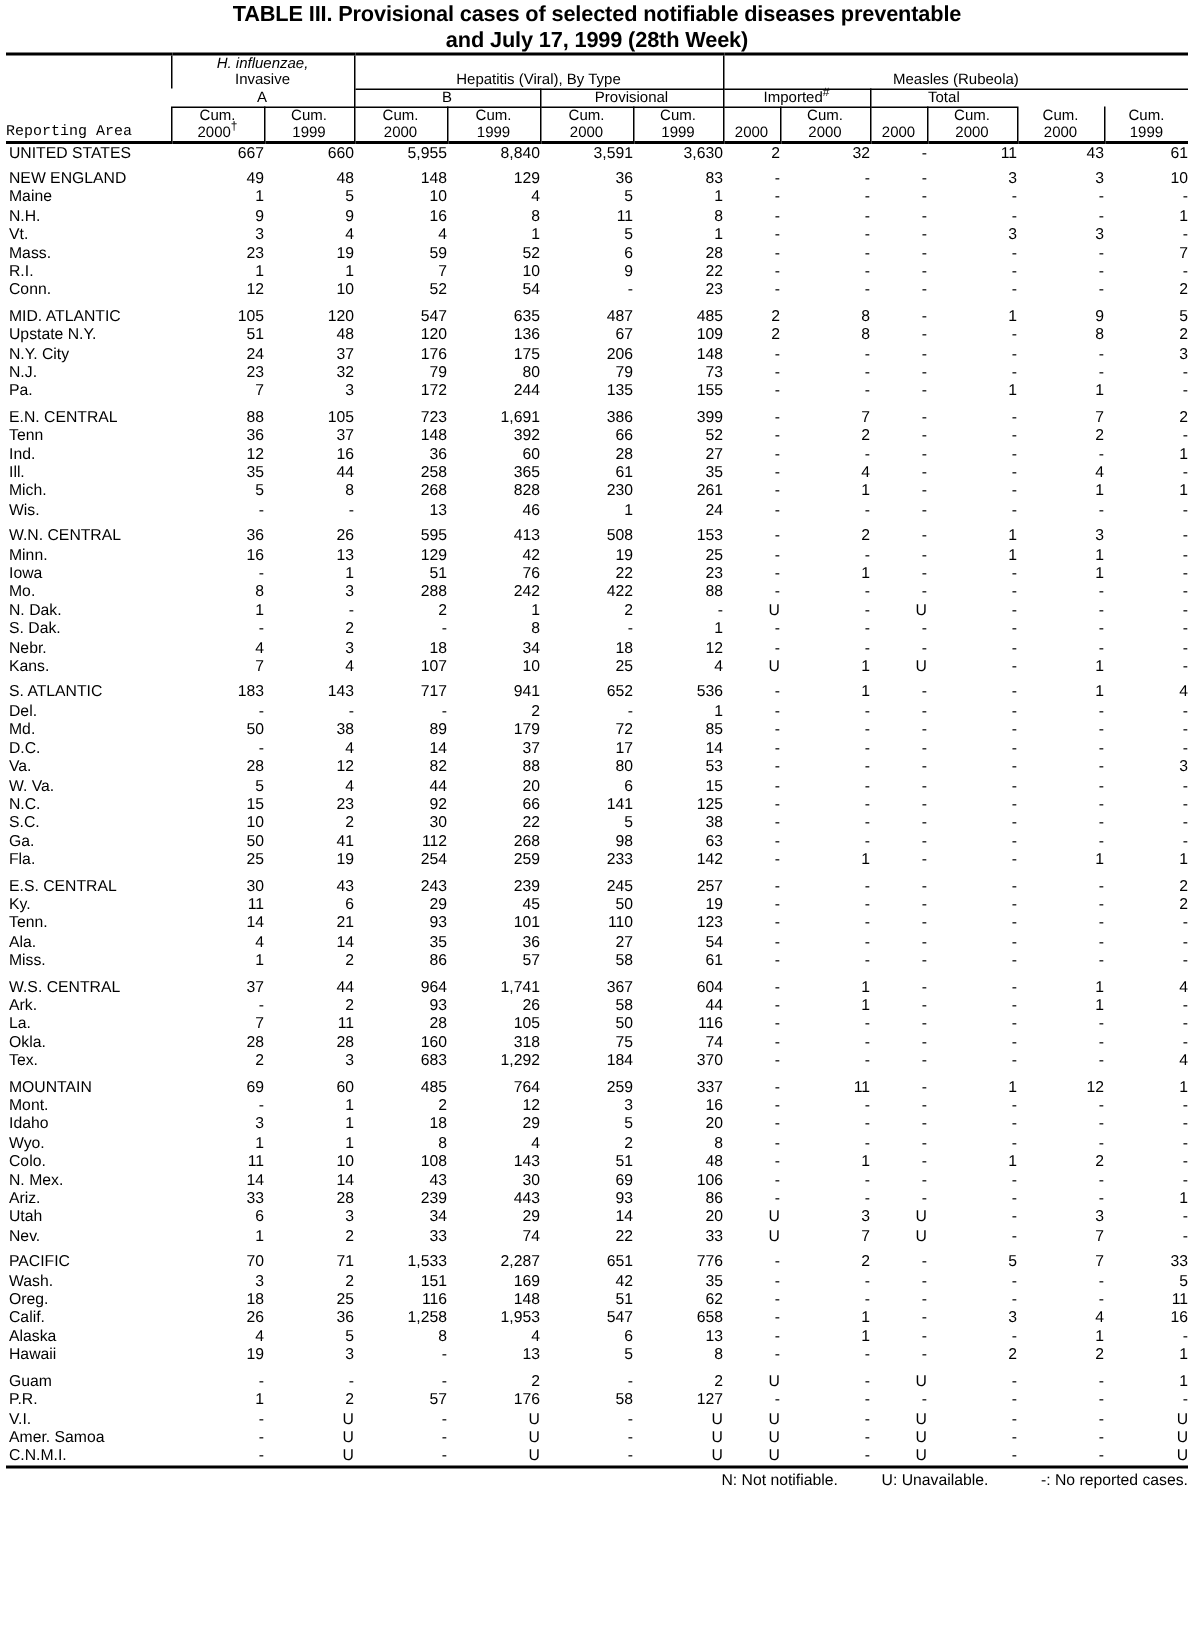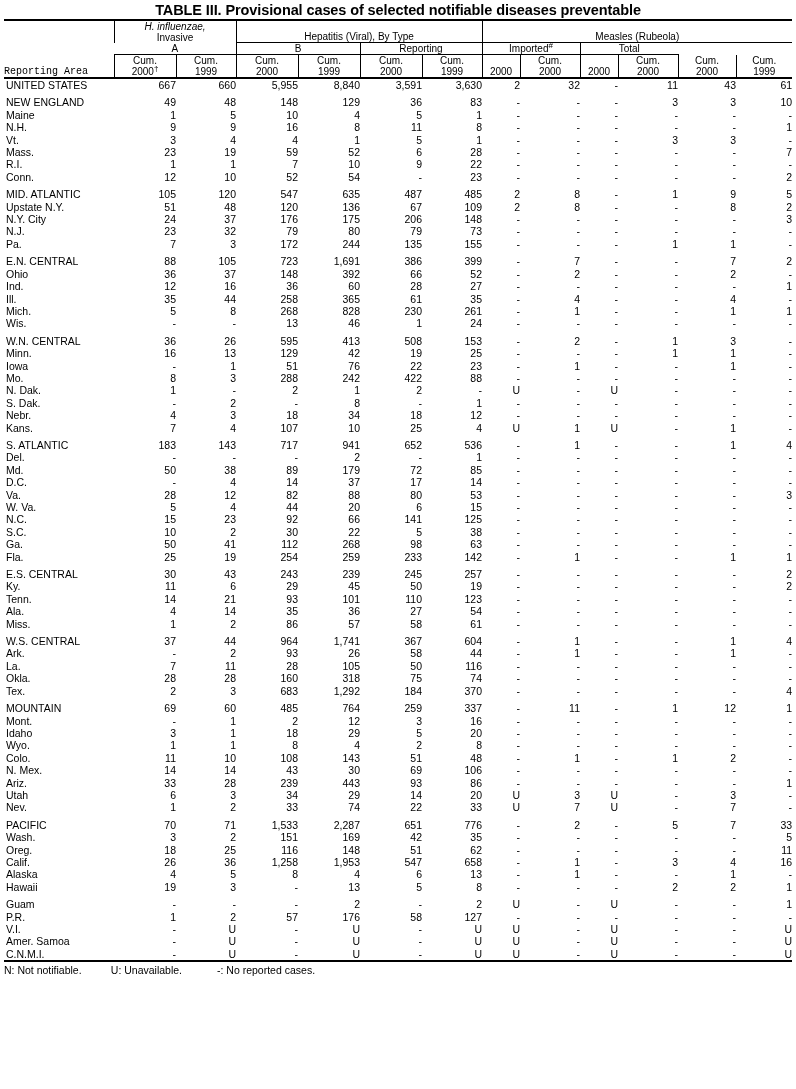--- a/index.html
+++ b/index.html
@@ -65,30 +65,31 @@
   .sep td{height:5px;line-height:5px;font-size:1px;padding:0;}
 
   
   .foot{
     border-top:2.5px solid #000;
     margin-top:0px;
     padding-top:2px;
     font-size:10.5px;
     line-height:12.6px;
   }
-  .foot .fl{white-space:pre;}
+  .foot .fl{white-space:pre;text-align:right;}
   sup{font-size:8px;vertical-align:super;line-height:0;}
 </style>
 </head>
 <body>
 
 <div id="page">
 
   <div class="title">
     <div>TABLE III. Provisional cases of selected notifiable diseases preventable</div>
+    <div>and July 17, 1999 (28th Week)</div>
   </div>
 
   <table class="grid">
     <colgroup>
       <col style="width:110px">
         <col style="width:62px">
         <col style="width:60px">
       <col style="width:62px">
         <col style="width:62px">
         <col style="width:62px">
@@ -108,21 +109,21 @@
         <span class="ital">H. influenzae,</span><br>
         <span>Invasive</span>
       </td>
       <td class="hd-rule-top vr bb hcell" colspan="4">Hepatitis (Viral), By Type</td>
       <td class="hd-rule-top bb hcell" colspan="6">Measles (Rubeola)</td>
     </tr>
 
     <tr class="hdr">
       <td class="vr bb hcell2" colspan="2">A</td>
       <td class="vr bb hcell2" colspan="2">B</td>
-      <td class="vr bb hcell2" colspan="2">Reporting</td>
+      <td class="vr bb hcell2" colspan="2">Provisional</td>
       <td class="vr bb hcell2" colspan="2">Imported<sup>#</sup></td>
       <td class="bb hcell2" colspan="2">Total</td>
     </tr>
 
     <tr class="hdr">
       <td class="hd-rule-bot hcell" style="text-align:left;vertical-align:bottom;font-family:Liberation Mono, monospace;">Reporting Area</td>
       <td class="hd-rule-bot vl hcell"><span>Cum.</span><br><span>2000<sup>†</sup></span></td>
       <td class="hd-rule-bot vl hcell"><span>Cum.</span><br><span>1999</span></td>
       <td class="hd-rule-bot vl hcell"><span>Cum.</span><br><span>2000</span></td>
       <td class="hd-rule-bot vl hcell"><span>Cum.</span><br><span>1999</span></td>
@@ -351,21 +352,21 @@
           <td>386</td>
           <td>399</td>
           <td>-</td>
           <td>7</td>
           <td>-</td>
           <td>-</td>
           <td>7</td>
           <td>2</td>
         </tr>
         <tr class="brow">
-          <td class="area">Ohio</td>
+          <td class="area">Tenn</td>
           <td>36</td>
           <td>37</td>
           <td>148</td>
           <td>392</td>
           <td>66</td>
           <td>52</td>
           <td>-</td>
           <td>2</td>
           <td>-</td>
           <td>-</td>

